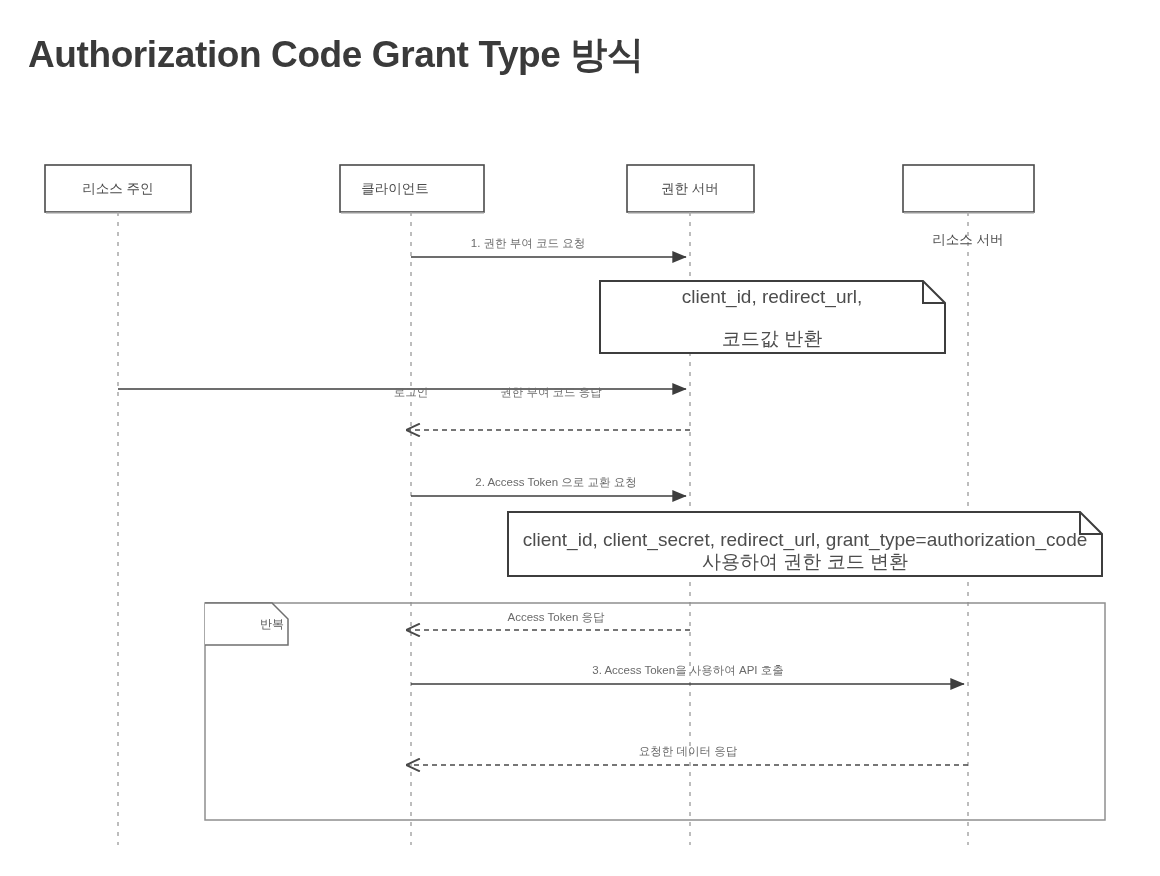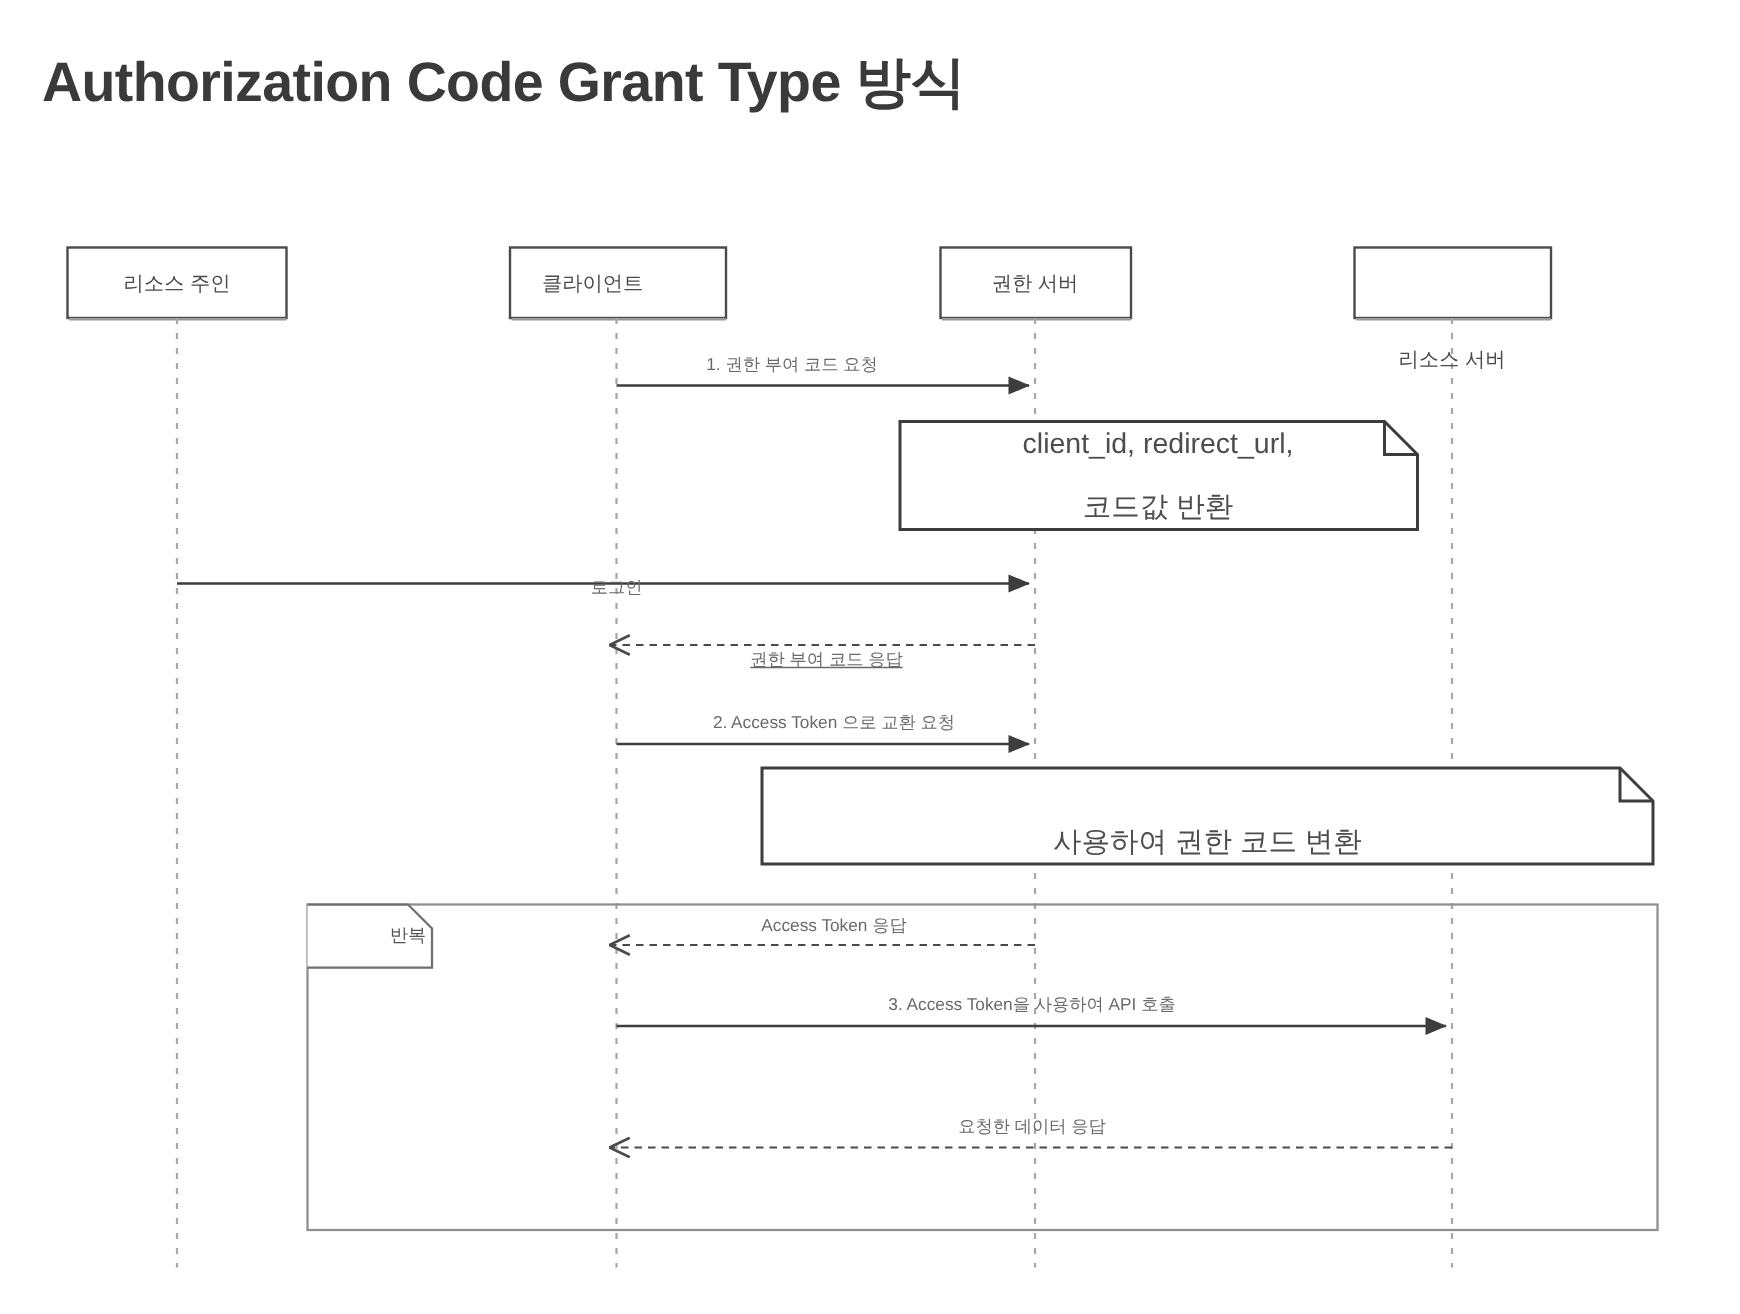--- a/index.html
+++ b/index.html
@@ -95,26 +95,27 @@
 
 <div class="overlay">
 
   <div class="lbl actor-label" style="left:118px;top:189px;">리소스 주인</div>
   <div class="lbl actor-label" style="left:395px;top:189px;">클라이언트</div>
   <div class="lbl actor-label" style="left:690px;top:189px;">권한 서버</div>
   <div class="lbl actor-label" style="left:968px;top:206px;margin-top:34px;">리소스 서버</div>
 
   <div class="lbl msg-label" style="left:528px;top:243px;">1. 권한 부여 코드 요청</div>
   <div class="lbl msg-label" style="left:411px;top:375px;margin-top:17px;">로그인</div>
-  <div class="lbl msg-label" style="left:551px;top:440px;text-decoration:underline;">권한 부여 코드 응답</div>
+  <div class="lbl msg-label" style="left:551px;top:392px;">권한 부여 코드 응답</div>
   <div class="lbl msg-label" style="left:556px;top:482px;">2. Access Token 으로 교환 요청</div>
   <div class="lbl msg-label" style="left:556px;top:617px;">Access Token 응답</div>
   <div class="lbl msg-label" style="left:688px;top:670px;">3. Access Token을 사용하여 API 호출</div>
   <div class="lbl msg-label" style="left:688px;top:751px;">요청한 데이터 응답</div>
 
   <div class="lbl frag-label" style="left:246px;top:624px;margin-left:26px;">반복</div>
 
   <div class="lbl note-text" style="left:772px;top:297px;">client_id, redirect_url,</div>
   <div class="lbl note-text" style="left:772px;top:339px;">코드값 반환</div>
 
+  <div class="lbl note-text" style="left:805px;top:540px;">client_id, client_secret, redirect_url, grant_type=authorization_code</div>
   <div class="lbl note-text" style="left:805px;top:562px;">사용하여 권한 코드 변환</div>
 
 </div>
 
 </body></html>

